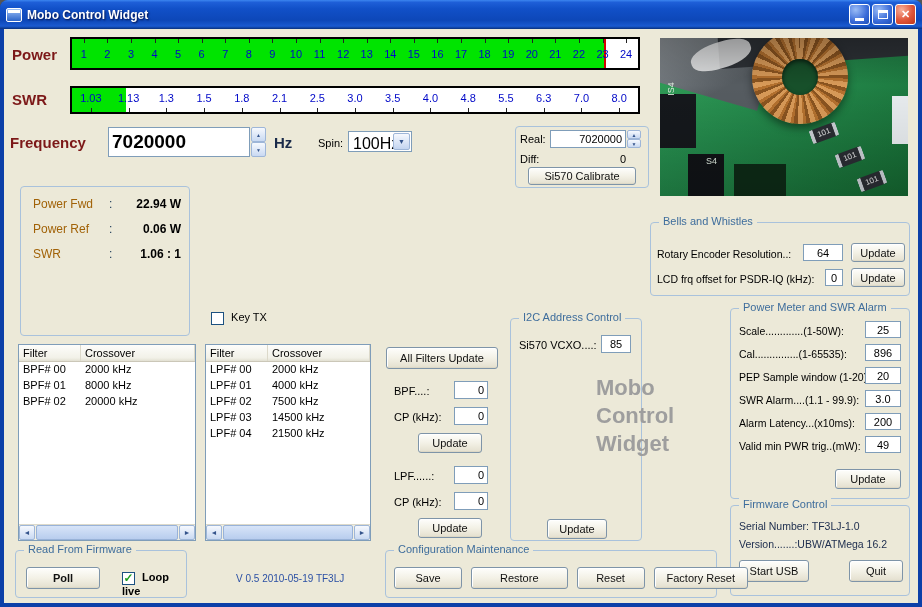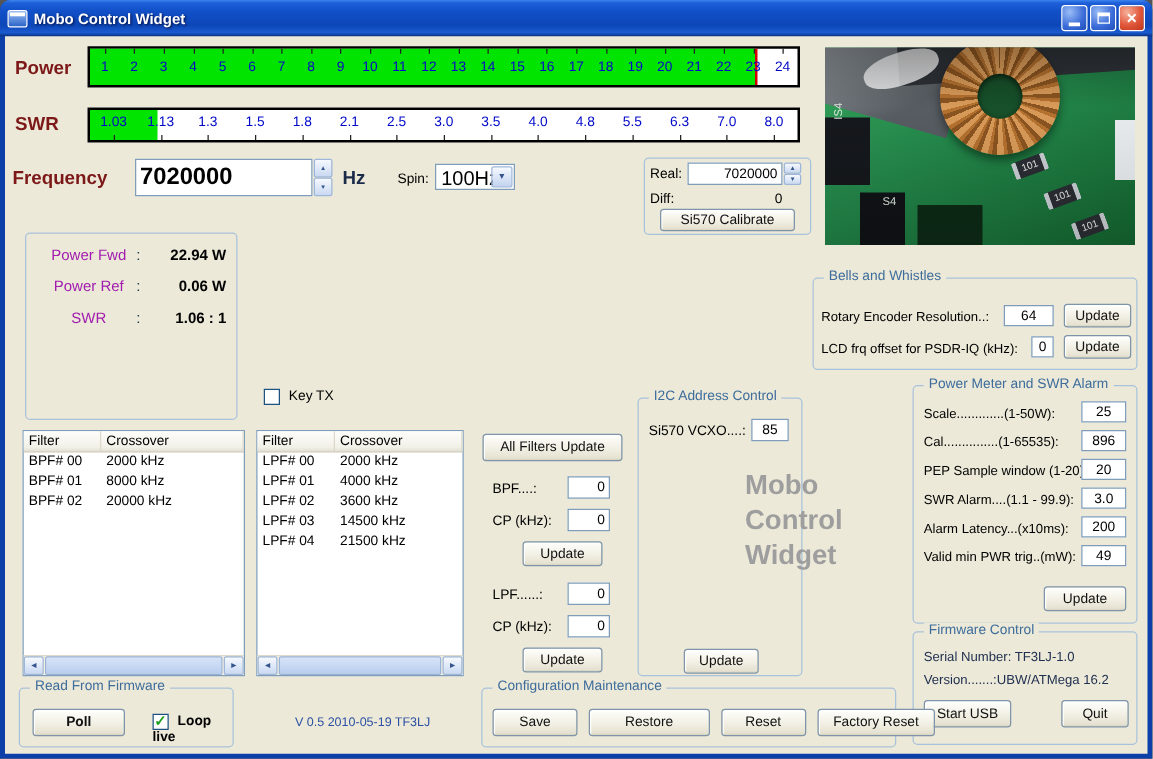--- a/index.html
+++ b/index.html
@@ -75,21 +75,21 @@
   .list-row { display: flex; height: 16px; }
   .lr { padding: 1px 4px; font-size: 11px; white-space: nowrap; }
   .hscroll { position: absolute; left: 0; right: 0; bottom: 0; height: 16px; background: #F1EFE2;
     display: flex; border-top: 1px solid #DCD9CA; }
   .sbtn { width: 16px; border: 1px solid #9EB6D8; border-radius: 2px; color: #34548C; font-size: 7px;
     background: linear-gradient(#F6F9FE,#C9D9F2); display: flex; align-items: center; justify-content: center; }
   .sthumb { flex: 1; margin: 0 1px; border: 1px solid #98B2D8; border-radius: 2px;
     background: linear-gradient(180deg,#D7E4F8,#B8CDEE); }
   
   .read-row { position: absolute; left: 12px; right: 8px; display: flex; font-size: 12px; }
-  .read-label { width: 76px; color: #a21caf; text-align: center; }
+  .read-label { width: 76px; color: #a16207; }
   .read-colon { width: 12px; color: #1B3A57; }
   .read-value { flex: 1; text-align: right; font-weight: bold; color: #000; }
   
   .watermark { position: absolute; left: 592px; top: 345px; width: 172px; text-align: left;
     color: #9E9E9E; font-size: 22px; font-weight: bold; line-height: 28px; }
   .fw-text { position: absolute; left: 8px; color: #203050; font-size: 10.5px; white-space: nowrap; }
   .version-note { position: absolute; color: #2B50A4; font-size: 10px; }
   
   .photo { position: absolute; left: 656px; top: 9px; width: 248px; height: 158px; overflow: hidden;
     background: linear-gradient(150deg,#35A35C 0%,#23874A 45%,#14642F 100%); }
@@ -313,21 +313,21 @@
       <div class="list-row">
           <div class="lr c1">LPF# 00</div>
           <div class="lr c2">2000 kHz</div>
         </div>
           <div class="list-row">
           <div class="lr c1">LPF# 01</div>
           <div class="lr c2">4000 kHz</div>
         </div>
           <div class="list-row">
           <div class="lr c1">LPF# 02</div>
-          <div class="lr c2">3600 kHz</div>
+          <div class="lr c2">7500 kHz</div>
         </div>
           <div class="list-row">
           <div class="lr c1">LPF# 03</div>
           <div class="lr c2">14500 kHz</div>
         </div>
           <div class="list-row">
           <div class="lr c1">LPF# 04</div>
           <div class="lr c2">21500 kHz</div>
         </div>
         </div>

